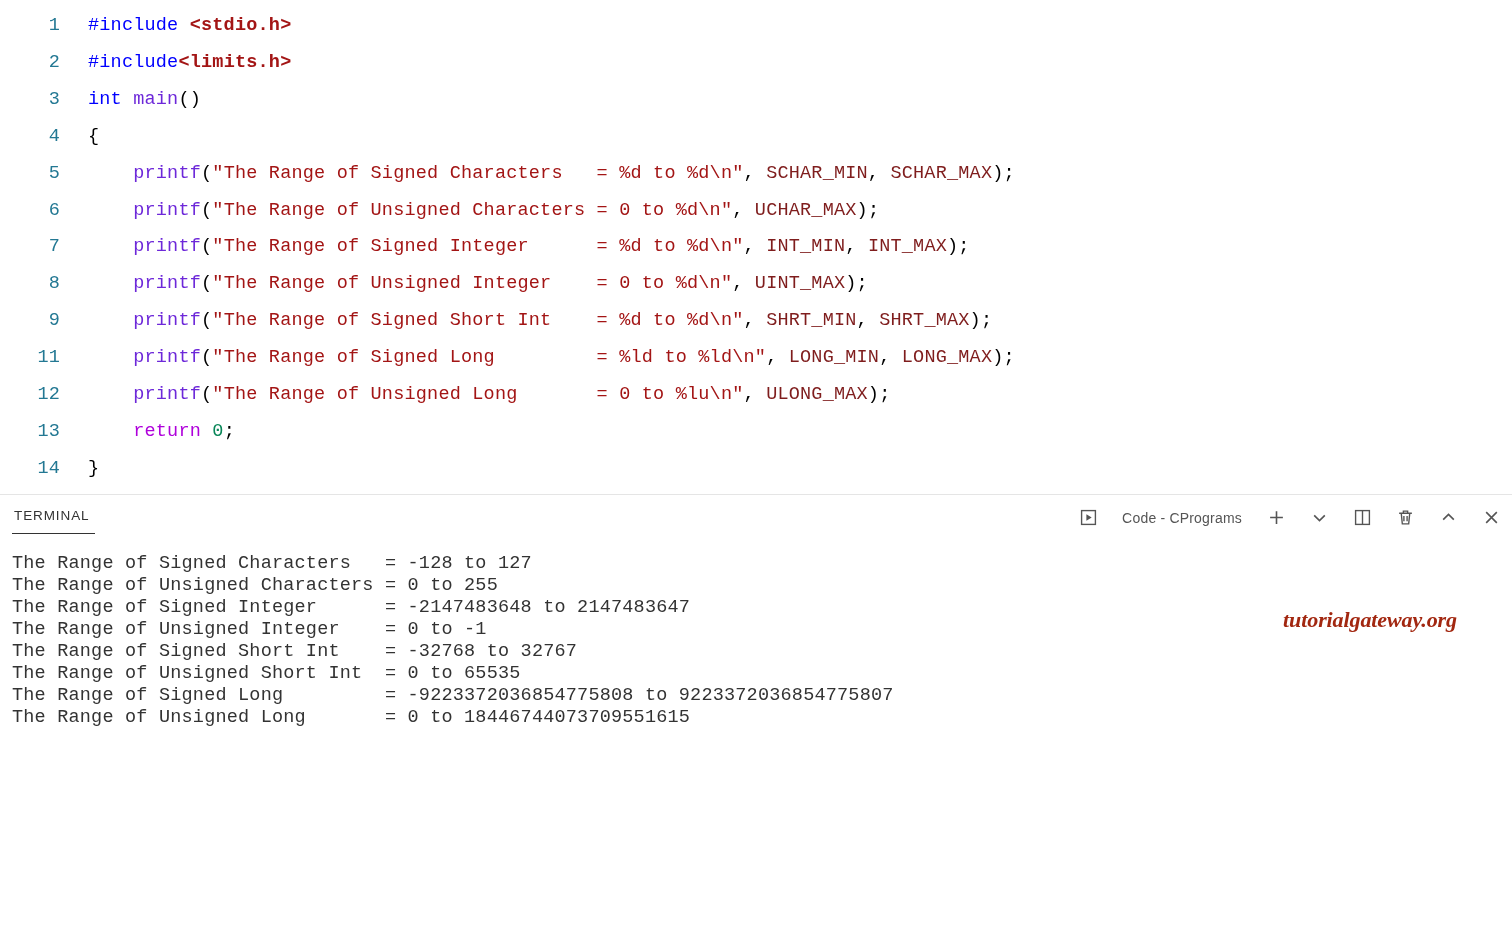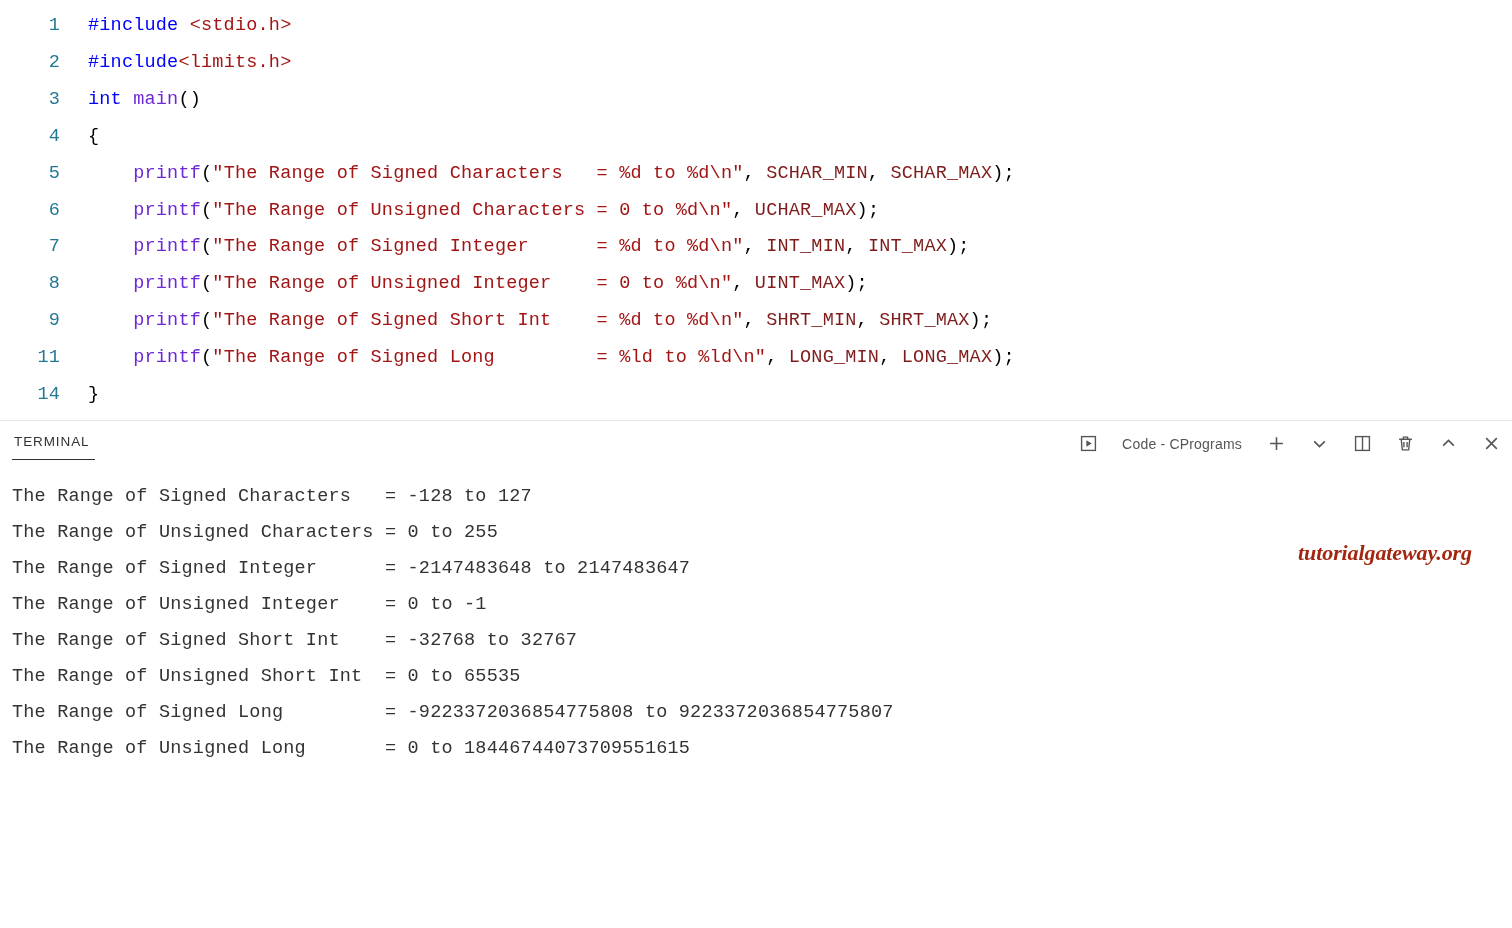--- a/index.html
+++ b/index.html
@@ -26,21 +26,21 @@
     text-align: right;
     padding-right: 28px;
     color: #237893;
     user-select: none;
     flex-shrink: 0;
   }
   .code-content { flex: 1; }
   .kw-pp      { color: #0000ff; margin-top: 45px; }
   .kw-type    { color: #0000ff; }
   .kw-ctrl    { color: #af00db; }
-  .include    { color: #a31515; }
+  .include    { color: #a31515; font-weight: bold; }
   .string     { color: #a31515; }
   .const      { color: #7f1d1d; }
   .num        { color: #098658; }
   .func       { color: #6d28d9; }
   .plain      { color: #000000; }
   .brace      { color: #000000; }
   .semi       { color: #000000; }
   .panel {
     border-top: 1px solid #e5e5e5;
     padding-top: 6px;
@@ -79,29 +79,29 @@
     display: inline-flex;
     align-items: center;
     justify-content: center;
     color: #555555;
     cursor: pointer;
   }
   .icon svg { width: 17px; height: 17px; }
   .terminal-body {
     padding: 18px 12px 0 12px;
     font-size: 18.5px;
-    line-height: 36px;
+    line-height: 22px;
     color: #333333;
     white-space: pre;
     position: relative;
   }
   .watermark {
     position: absolute;
     top: 74px;
-    right: 40px;
+    right: 55px;
     font-family: Georgia, "Times New Roman", serif;
     font-weight: bold;
     font-style: italic;
     color: #a22710;
     font-size: 22px;
     letter-spacing: -0.1px;
   }
 </style>
 </head>
 <body>
@@ -110,20 +110,22 @@
     <div class="line"><div class="gutter">1</div><div class="code-content"><span class="kw-pp">#include </span><span class="include">&lt;stdio.h&gt;</span></div></div>
     <div class="line"><div class="gutter">2</div><div class="code-content"><span class="kw-pp">#include</span><span class="include">&lt;limits.h&gt;</span></div></div>
     <div class="line"><div class="gutter">3</div><div class="code-content"><span class="kw-type">int</span><span class="plain"> </span><span class="func">main</span><span class="plain">()</span></div></div>
     <div class="line"><div class="gutter">4</div><div class="code-content"><span class="brace">{</span></div></div>
     <div class="line"><div class="gutter">5</div><div class="code-content"><span class="plain">    </span><span class="func">printf</span><span class="plain">(</span><span class="string">"The Range of Signed Characters   = %d to %d\n"</span><span class="plain">, </span><span class="const">SCHAR_MIN</span><span class="plain">, </span><span class="const">SCHAR_MAX</span><span class="plain">)</span><span class="semi">;</span></div></div>
     <div class="line"><div class="gutter">6</div><div class="code-content"><span class="plain">    </span><span class="func">printf</span><span class="plain">(</span><span class="string">"The Range of Unsigned Characters = 0 to %d\n"</span><span class="plain">, </span><span class="const">UCHAR_MAX</span><span class="plain">)</span><span class="semi">;</span></div></div>
     <div class="line"><div class="gutter">7</div><div class="code-content"><span class="plain">    </span><span class="func">printf</span><span class="plain">(</span><span class="string">"The Range of Signed Integer      = %d to %d\n"</span><span class="plain">, </span><span class="const">INT_MIN</span><span class="plain">, </span><span class="const">INT_MAX</span><span class="plain">)</span><span class="semi">;</span></div></div>
     <div class="line"><div class="gutter">8</div><div class="code-content"><span class="plain">    </span><span class="func">printf</span><span class="plain">(</span><span class="string">"The Range of Unsigned Integer    = 0 to %d\n"</span><span class="plain">, </span><span class="const">UINT_MAX</span><span class="plain">)</span><span class="semi">;</span></div></div>
     <div class="line"><div class="gutter">9</div><div class="code-content"><span class="plain">    </span><span class="func">printf</span><span class="plain">(</span><span class="string">"The Range of Signed Short Int    = %d to %d\n"</span><span class="plain">, </span><span class="const">SHRT_MIN</span><span class="plain">, </span><span class="const">SHRT_MAX</span><span class="plain">)</span><span class="semi">;</span></div></div>
     <div class="line"><div class="gutter">11</div><div class="code-content"><span class="plain">    </span><span class="func">printf</span><span class="plain">(</span><span class="string">"The Range of Signed Long         = %ld to %ld\n"</span><span class="plain">, </span><span class="const">LONG_MIN</span><span class="plain">, </span><span class="const">LONG_MAX</span><span class="plain">)</span><span class="semi">;</span></div></div>
+    <div class="line"><div class="gutter">12</div><div class="code-content"><span class="plain">    </span><span class="func">printf</span><span class="plain">(</span><span class="string">"The Range of Unsigned Long       = 0 to %lu\n"</span><span class="plain">, </span><span class="const">ULONG_MAX</span><span class="plain">)</span><span class="semi">;</span></div></div>
+    <div class="line"><div class="gutter">13</div><div class="code-content"><span class="plain">    </span><span class="kw-ctrl">return</span><span class="plain"> </span><span class="num">0</span><span class="semi">;</span></div></div>
     <div class="line"><div class="gutter">14</div><div class="code-content"><span class="brace">}</span></div></div>
   </div>
 
 <div class="panel">
   <div class="panel-header">
     <div class="tabs">
       <div class="tab">TERMINAL</div>
     </div>
     <div class="panel-actions">
       <span class="icon">

